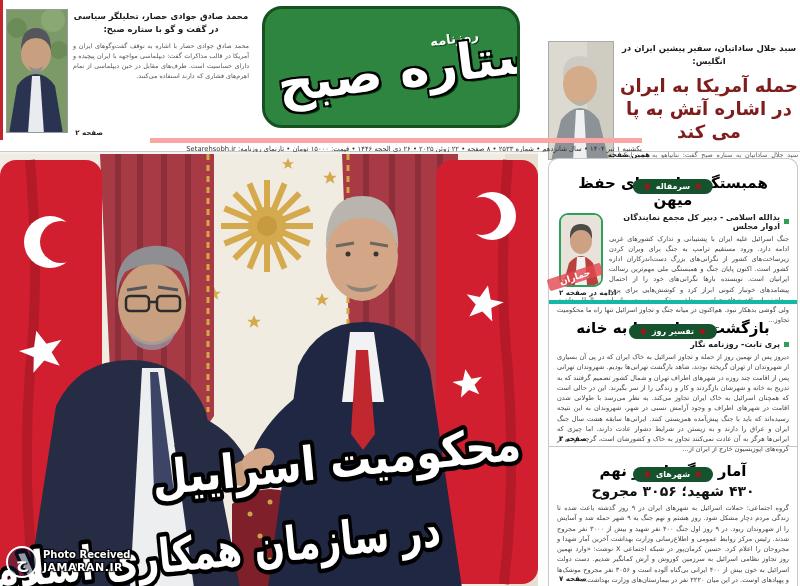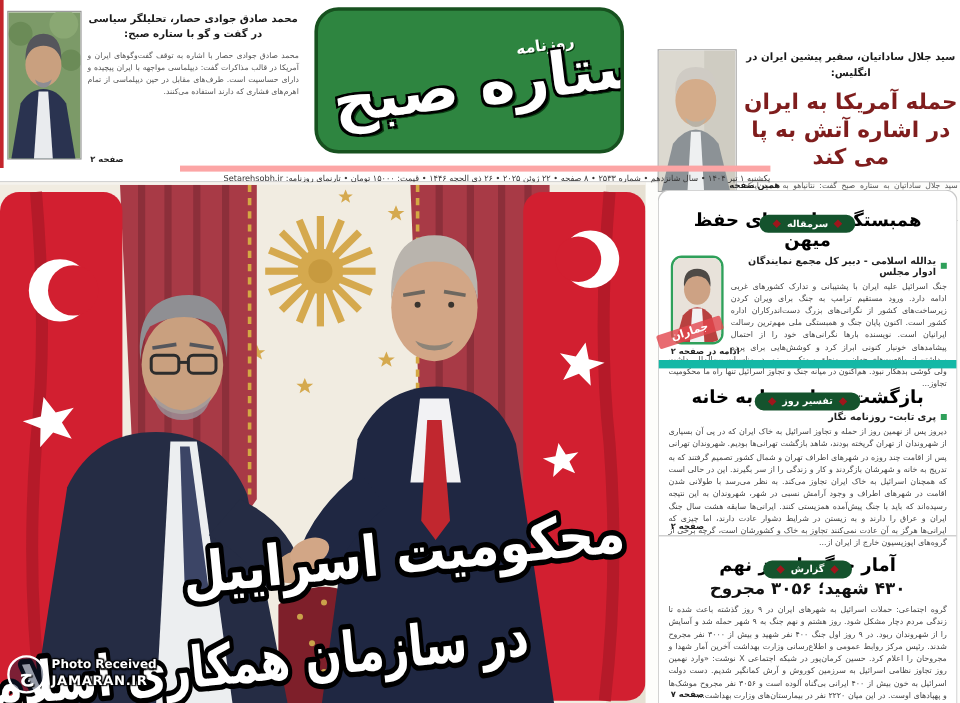--- a/index.html
+++ b/index.html
@@ -44,21 +44,21 @@
   .wm-l1{font-size:10px;}
   .wm-l2{font-size:11px;letter-spacing:.5px;}
 
   .gutter{width:10px;height:434px;background:#fdfdfb;}
 
   
   .sidebar{position:relative;width:252px;height:434px;direction:rtl;}
   .sb-box{position:absolute;top:6px;left:0;width:250px;height:428px;border:1px solid #c8c8c8;border-bottom:none;border-radius:10px 10px 0 0;background:#fff;}
   .sb-section{position:relative;padding:12px 8px 2px;}
   .sb-s1{height:141px;}
-  .sb-s2{height:146px;border-top:7px solid #14b8a6;}
+  .sb-s2{height:146px;border-top:4px solid #14b8a6;}
   .sb-s3{height:140px;border-top:1px solid #c5c5c5;}
   .pill{position:absolute;top:-8px;left:50%;transform:translateX(-50%);background:#14532d;color:#fff;font-size:8px;font-weight:bold;height:15px;line-height:15px;padding:0 12px;border-radius:8px;display:flex;align-items:center;gap:6px;white-space:nowrap;margin-top:28px;}
   .pill i{width:5px;height:5px;background:#9e161c;transform:rotate(45deg);display:inline-block;}
   .sb-head{text-align:center;font-size:15px;font-weight:900;color:#000;margin:4px 0 3px;line-height:1.15;}
   .sb-subhead{text-align:center;font-size:14px;font-weight:800;color:#111;margin:2px 0 4px;}
   .byline{font-size:8px;font-weight:bold;color:#222;margin:2px 0 3px;display:flex;align-items:center;gap:4px;}
   .bullet{width:5px;height:5px;background:#2fa05a;display:inline-block;flex:0 0 auto;}
   .sb-body{font-size:6.6px;color:#444;text-align:justify;line-height:1.55;}
   .sb-ref{position:absolute;left:10px;bottom:3px;}
 
@@ -297,21 +297,21 @@
               <span class="bullet"></span>
               <span>پری تابت- روزنامه نگار</span>
             </div>
           <div class="sb-body">دیروز پس از نهمین روز از حمله و تجاوز اسرائیل به خاک ایران که در پی آن بسیاری از شهروندان از تهران گریخته بودند، شاهد بازگشت تهرانی‌ها بودیم. شهروندان تهرانی پس از اقامت چند روزه در شهرهای اطراف تهران و شمال کشور تصمیم گرفتند که به تدریج به خانه و شهرشان بازگردند و کار و زندگی را از سر بگیرند. این در حالی است که همچنان اسرائیل به خاک ایران تجاوز می‌کند. به نظر می‌رسد با طولانی شدن اقامت در شهرهای اطراف و وجود آرامش نسبی در شهر، شهروندان به این نتیجه رسیده‌اند که باید با جنگ پیش‌آمده همزیستی کنند. ایرانی‌ها سابقه هشت سال جنگ ایران و عراق را دارند و به زیستن در شرایط دشوار عادت دارند، اما چیزی که ایرانی‌ها هرگز به آن عادت نمی‌کنند تجاوز به خاک و کشورشان است، گرچه برخی از گروه‌های اپوزیسیون خارج از ایران از...</div>
           <div class="pageref sb-ref">صفحه ۲</div>
         </section>
 
         <section class="sb-section sb-s3">
           <div class="pill">
               <i></i>
-              <span>گزارش</span>
+              <span>شهرهای</span>
               <i></i>
             </div>
           <h2 class="sb-head">آمار جنگ تا روز نهم</h2>
           <div class="sb-subhead">۴۳۰ شهید؛ ۳۰۵۶ مجروح</div>
           <div class="sb-body">گروه اجتماعی: حملات اسرائیل به شهرهای ایران در ۹ روز گذشته باعث شده تا زندگی مردم دچار مشکل شود. روز هشتم و نهم جنگ به ۹ شهر حمله شد و آسایش را از شهروندان ربود. در ۹ روز اول جنگ ۴۰۰ نفر شهید و بیش از ۳۰۰۰ نفر مجروح شدند. رئیس مرکز روابط عمومی و اطلاع‌رسانی وزارت بهداشت آخرین آمار شهدا و مجروحان را اعلام کرد. حسین کرمان‌پور در شبکه اجتماعی X نوشت: «وارد نهمین روز تجاوز نظامی اسرائیل به سرزمین کوروش و آرش کمانگیر شدیم. دست دولت اسرائیل به خون بیش از ۴۰۰ ایرانی بی‌گناه آلوده است و ۳۰۵۶ نفر مجروح موشک‌ها و پهپادهای اوست. در این میان ۲۲۲۰ نفر در بیمارستان‌های وزارت بهداشت...»</div>
           <div class="pageref sb-ref">صفحه ۷</div>
         </section>
 
       </div>
     </aside>

